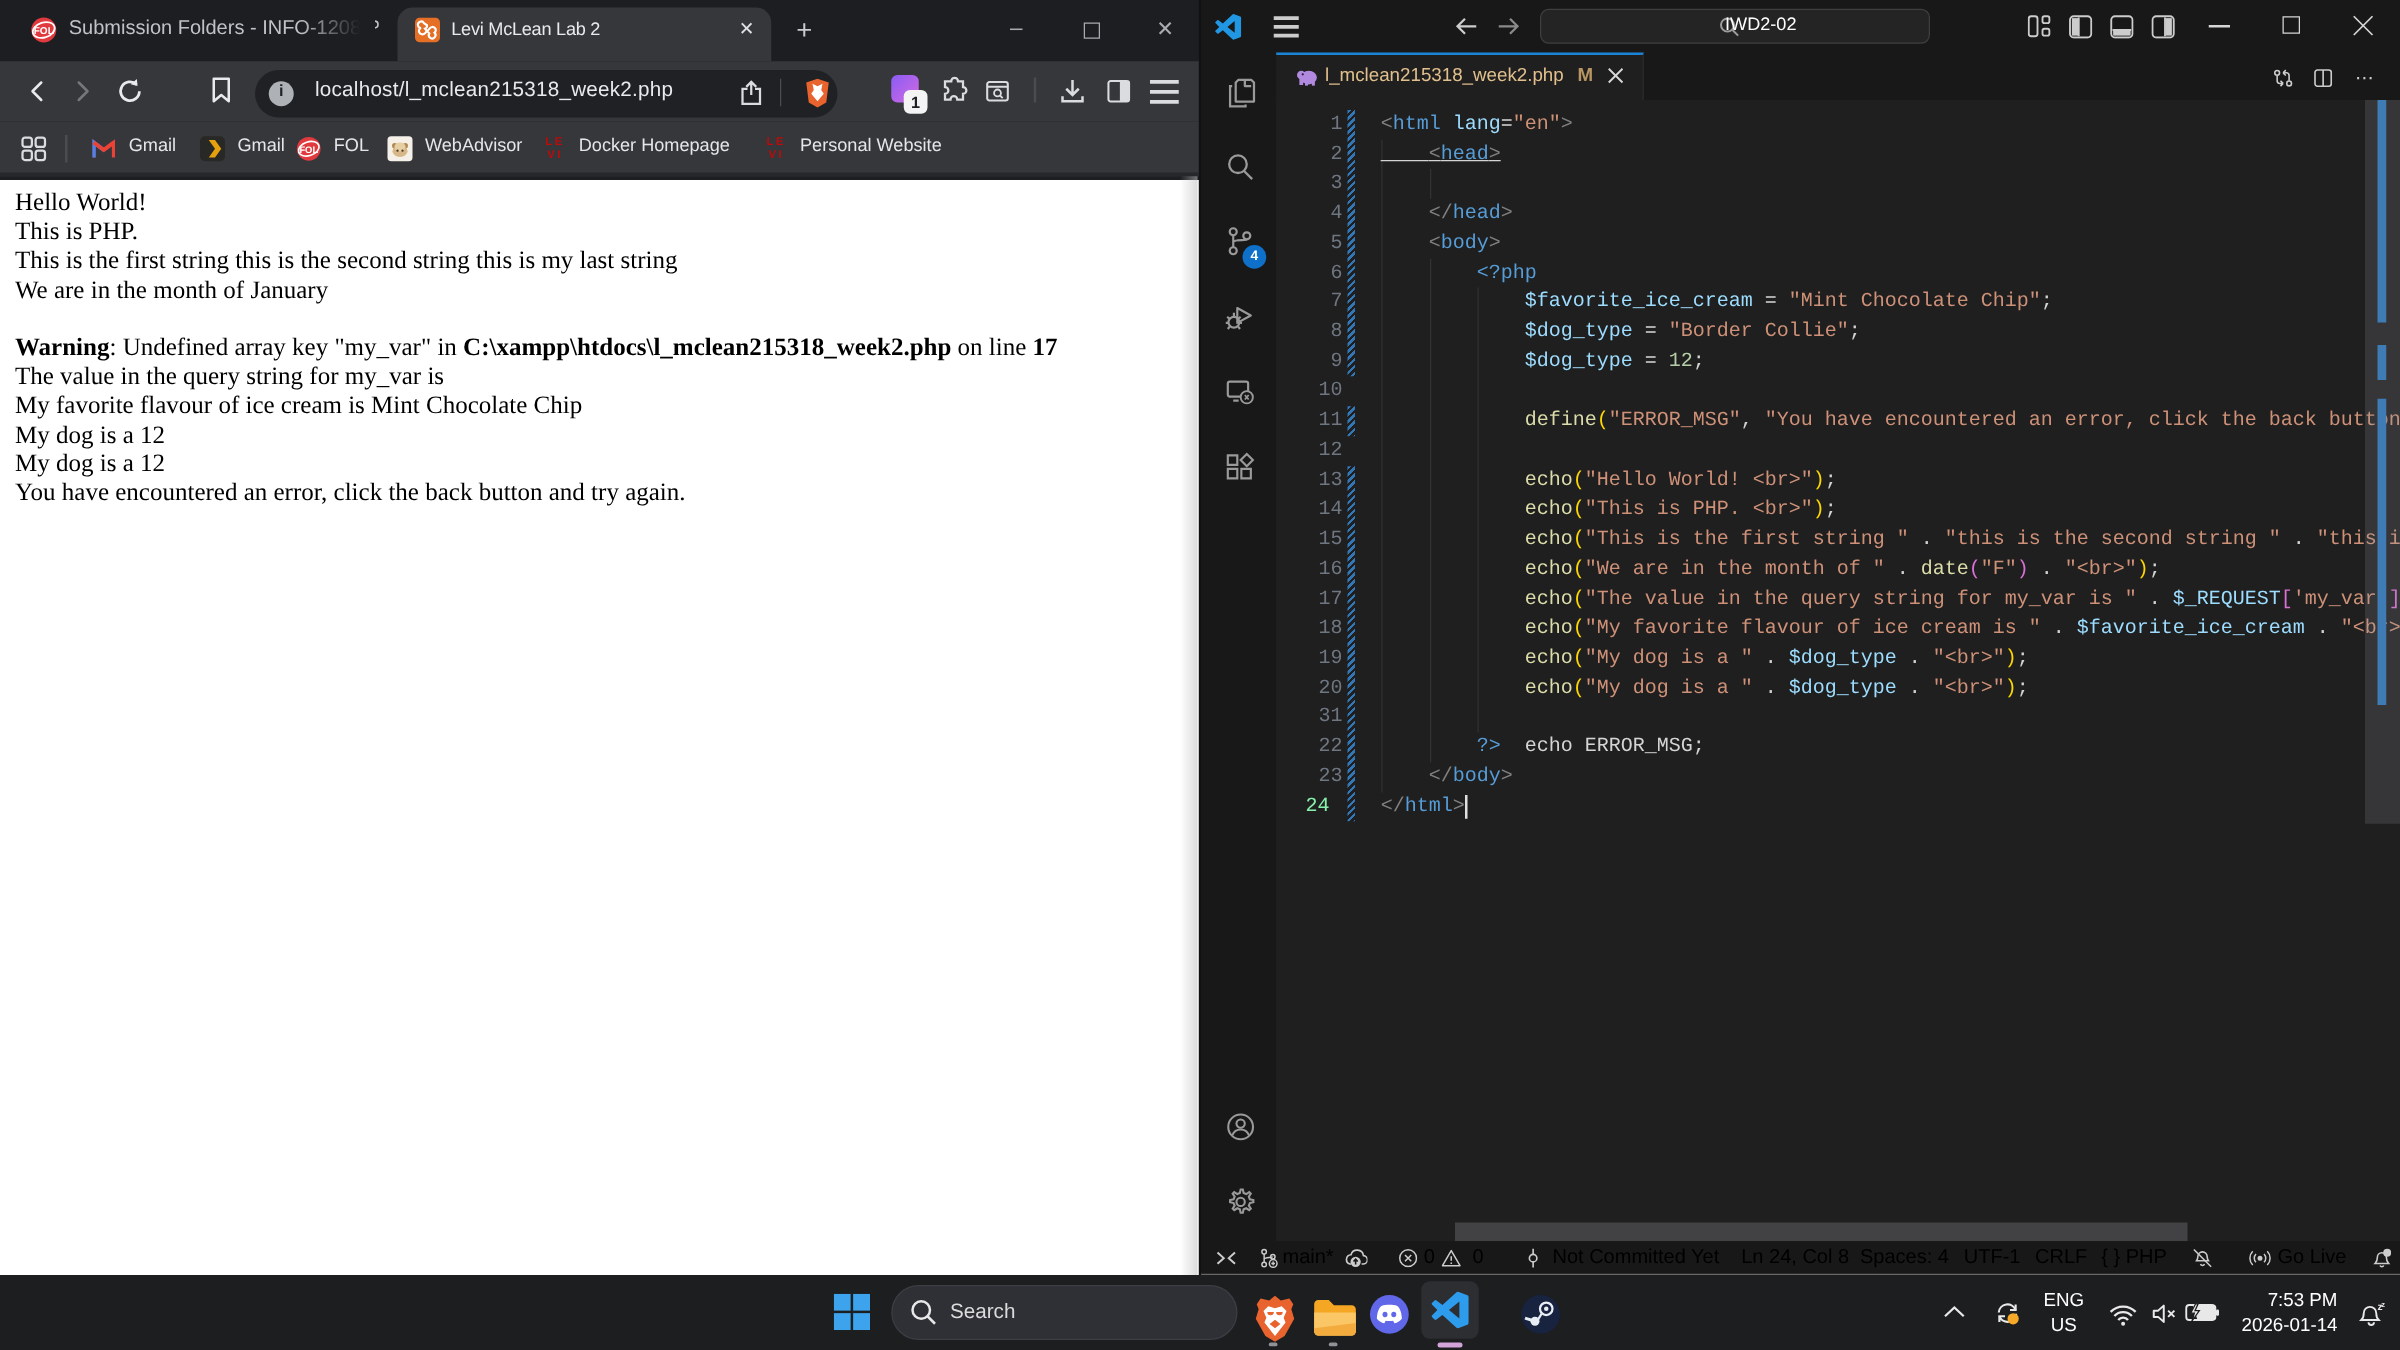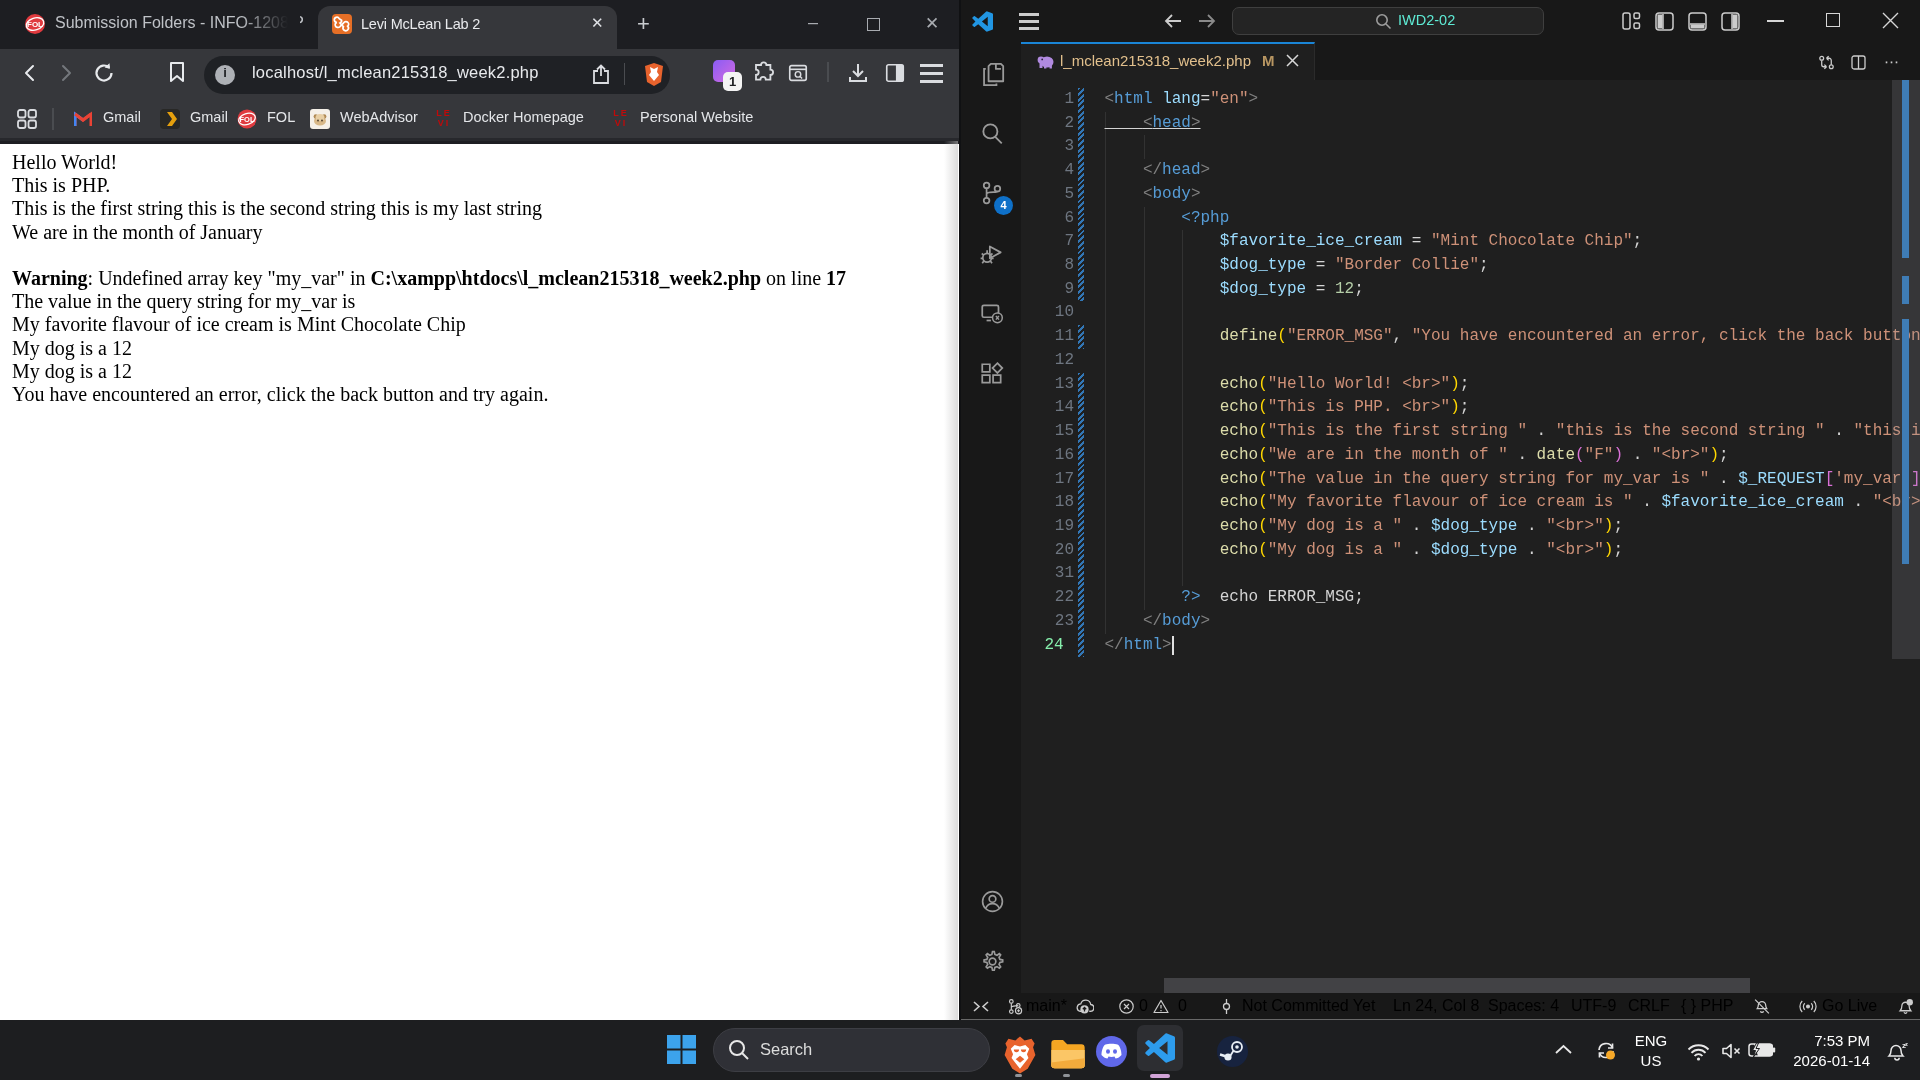--- a/index.html
+++ b/index.html
@@ -220,21 +220,21 @@
     </svg>
   <svg class="abs" style="left:236px; top:12px;" width="20" height="18">
       <path d="M2 9 L17 9 M11 3 L17 9 L11 15" fill="none" stroke="#8a8a8a" stroke-width="1.8"></path>
     </svg>
 
   <div class="vsearch"></div>
   <svg class="abs" style="left:414px; top:13px;" width="17" height="17">
       <circle cx="7" cy="7" r="5.2" fill="none" stroke="#9d9d9d" stroke-width="1.6"></circle>
       <line x1="11" y1="11" x2="15.5" y2="15.5" stroke="#9d9d9d" stroke-width="1.6"></line>
     </svg>
-  <div class="abs" style="left:437px; top:12px; font-size:14.5px; color:#5eead4;">IWD2-02</div>
+  <div class="abs" style="left:419px; top:12px; font-size:14.5px; color:#ffffff;">IWD2-02</div>
 
   <svg class="abs" style="left:661px; top:12px;" width="19" height="19">
       <g fill="none" stroke="#cccccc" stroke-width="1.5">
         <rect x="1" y="1" width="7" height="16" rx="2"></rect>
         <rect x="12" y="1" width="5.5" height="5.5" rx="1.5"></rect>
         <rect x="12" y="11" width="5.5" height="5.5" rx="1.5"></rect>
       </g>
     </svg>
   <svg class="abs" style="left:694px; top:12px;" width="19" height="19">
       <rect x="1" y="1" width="17" height="17" rx="3" fill="none" stroke="#cccccc" stroke-width="1.5"></rect>
@@ -434,21 +434,21 @@
       <path d="M8 6 V9.5 M8 11 V12.2" stroke="#cccccc" stroke-width="1.2"></path>
     </svg>
   <div class="sbitem" style="left:217px;">0</div>
   <svg class="abs" style="left:259px; top:998px;" width="13" height="17">
       <circle cx="6.5" cy="8.5" r="3" fill="none" stroke="#cccccc" stroke-width="1.3"></circle>
       <path d="M6.5 1 V5.5 M6.5 11.5 V16" stroke="#cccccc" stroke-width="1.3"></path>
     </svg>
   <div class="sbitem" style="left:281px;">Not Committed Yet</div>
   <div class="sbitem" style="left:432px;">Ln 24, Col 8</div>
   <div class="sbitem" style="left:527px;">Spaces: 4</div>
-  <div class="sbitem" style="left:610px;">UTF-9</div>
+  <div class="sbitem" style="left:610px;">UTF-1</div>
   <div class="sbitem" style="left:667px;">CRLF</div>
   <div class="sbitem" style="left:720px;">{ } PHP</div>
   <svg class="abs" style="left:792px; top:998px;" width="18" height="17" viewBox="0 0 17 16">
       <g fill="none" stroke="#cccccc" stroke-width="1.2">
         <path d="M5 6.8 a3.5 3.5 0 0 1 7 0 c0 1.4 0.5 2.4 1 3.2 h-9 c0.5 -0.8 1 -1.8 1 -3.2 z"></path>
         <path d="M7 12.5 a1.6 1.6 0 0 0 3 0"></path>
         <path d="M2 1.5 L15 14.5"></path>
       </g>
     </svg>
   <svg class="abs" style="left:836px; top:1000px;" width="22" height="13">

